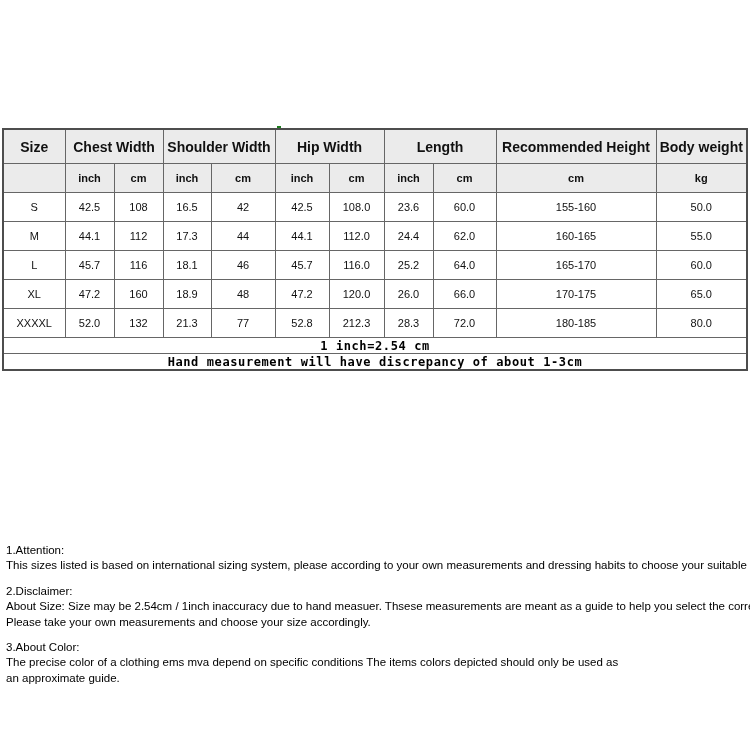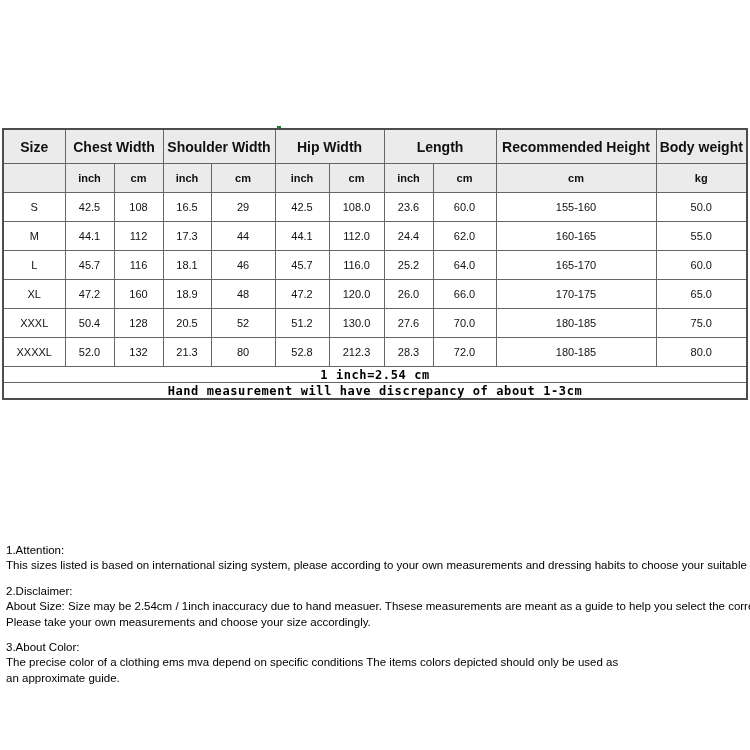--- a/index.html
+++ b/index.html
@@ -123,21 +123,21 @@
         <th>cm</th>
         <th>kg</th>
       </tr>
     </thead>
   <tbody id="tbody">
       <tr>
         <td>S</td>
         <td>42.5</td>
         <td>108</td>
         <td>16.5</td>
-        <td>29</td>
+        <td>42</td>
         <td>42.5</td>
         <td>108.0</td>
         <td>23.6</td>
         <td>60.0</td>
         <td>155-160</td>
         <td>50.0</td>
       </tr>
       <tr>
         <td>M</td>
         <td>44.1</td>
@@ -171,38 +171,25 @@
         <td>18.9</td>
         <td>48</td>
         <td>47.2</td>
         <td>120.0</td>
         <td>26.0</td>
         <td>66.0</td>
         <td>170-175</td>
         <td>65.0</td>
       </tr>
       <tr>
-        <td>XXXL</td>
-        <td>50.4</td>
-        <td>128</td>
-        <td>20.5</td>
-        <td>52</td>
-        <td>51.2</td>
-        <td>130.0</td>
-        <td>27.6</td>
-        <td>70.0</td>
-        <td>180-185</td>
-        <td>75.0</td>
-      </tr>
-      <tr>
         <td>XXXXL</td>
         <td>52.0</td>
         <td>132</td>
         <td>21.3</td>
-        <td>80</td>
+        <td>77</td>
         <td>52.8</td>
         <td>212.3</td>
         <td>28.3</td>
         <td>72.0</td>
         <td>180-185</td>
         <td>80.0</td>
       </tr>
     </tbody>
   <tfoot id="tfoot">
       <tr>

